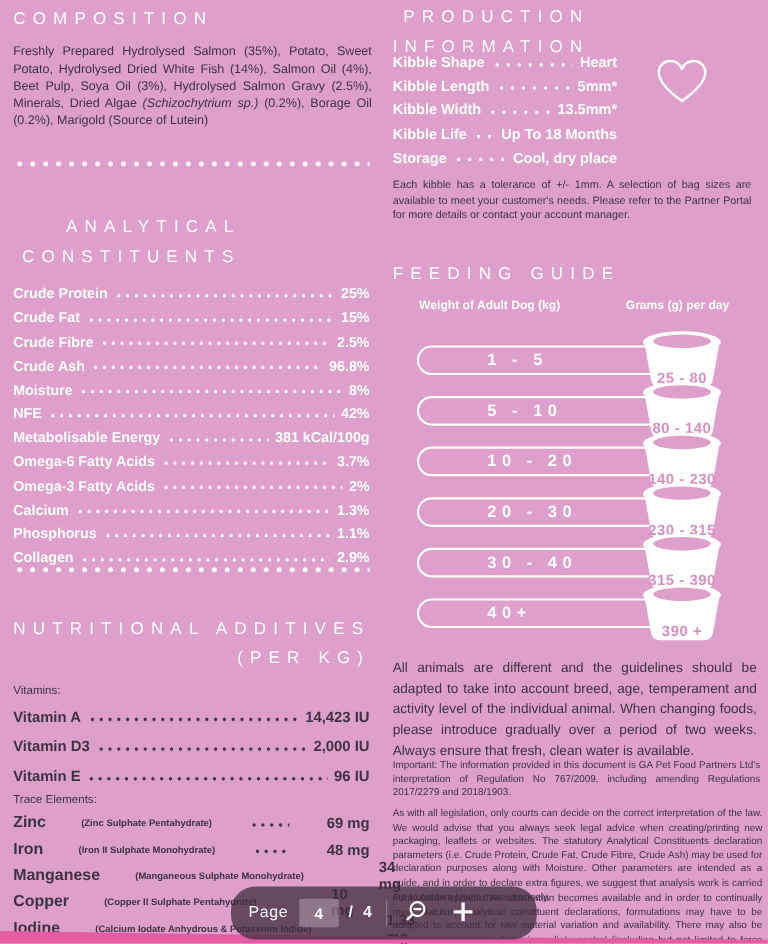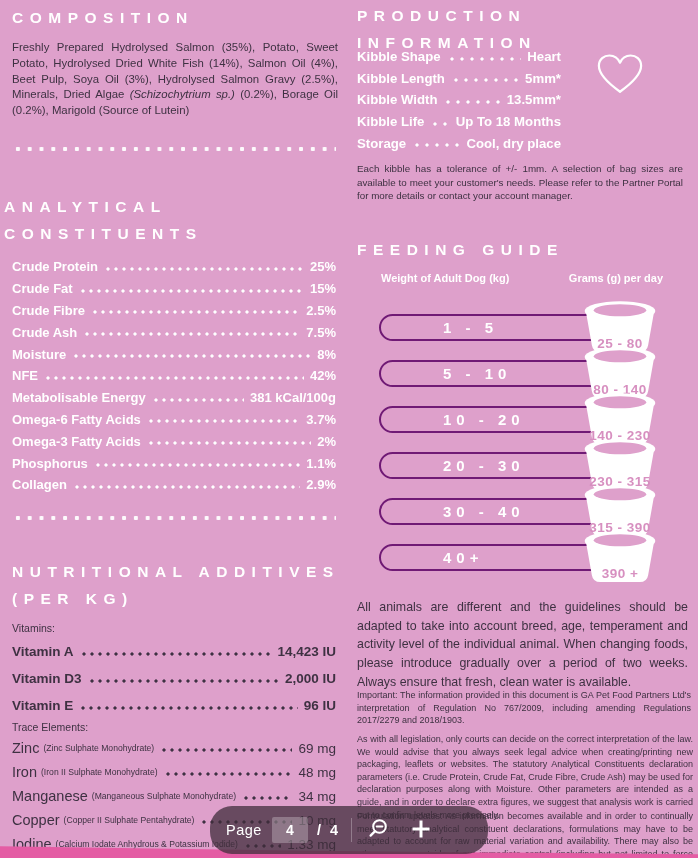--- a/index.html
+++ b/index.html
@@ -8,22 +8,22 @@
     position: relative;
     background: #dea0cb;
     font-family: "Liberation Sans", sans-serif;
     overflow: hidden;
     color: #3e3142;
   }
   .abs { position: absolute; }
 
   
   .h-line {
-    color:#fff; font-weight:bold; font-size:15.5px;
-    letter-spacing:6.5px; line-height:27px; white-space:nowrap;
+    color:#fff; font-weight:normal; font-size:15.5px;
+    letter-spacing:6.5px; line-height:27px; white-space:nowrap;text-align:right;
   }
 
   
   .row { display:flex; align-items:center; }
   .leader {
     flex:1; height:4px; margin:4px 6px 0 6px;
     background-image: radial-gradient(circle, currentColor 1.4px, transparent 1.8px);
     background-size: 8px 4px; background-repeat: repeat-x; background-position: left center;
   }
   .leader.wide { background-size: 10px 4px; }
@@ -35,32 +35,32 @@
     background-size: 11.8px 6px; background-repeat: repeat-x; background-position: left center;
   }
 
   
   #composition-title { left:12px; top:4px; }
   #composition-body {
     left:12px; top:40px; width:326px;
     font-size:11.4px; line-height:15.8px; text-align:justify; font-weight:normal;
   }
   #divider-1 { left:12px; top:146px; width:324px; }
-  #analytical-title { left:4px; top:193px; }
+  #analytical-title { left:20px; top:193px; }
   #analytical-rows { left:12px; top:256px; width:324px; color:#fff; }
   #analytical-rows .row { height:21.8px; font-size:13px; font-weight:bold; }
   #divider-2 { left:12px; top:515px; width:324px; }
   #nutritional-title { left:12px; top:558px; }
   #vitamins-label, #trace-label { font-size:10.5px; color:#3e3142; }
   #vitamins-label { left:12px; top:622px; }
   #vitamin-rows { left:12px; top:638px; width:324px; color:#3e3142; }
   #vitamin-rows .row { height:27px; font-size:13.5px; font-weight:bold; }
   #trace-label { left:12px; top:721px; }
   #trace-rows { left:12px; top:736px; width:324px; color:#3e3142; }
-  #trace-rows .row { height:24px; font-weight:normal; }
+  #trace-rows .row { height:24px; font-weight:bold;gap:28px; }
   .tlabel { font-size:14.5px; }
   .tsub { font-size:8.6px; margin-left:4px; white-space:nowrap; }
   .tvalue { font-size:13.5px; }
 
   
   #production-title { left:357px; top:2px; }
   #production-rows { left:357px; top:46px; width:204px; color:#fff; }
   #production-rows .row { height:21.6px; font-size:13.2px; font-weight:bold; white-space:nowrap; }
   #heart-box { left:596px; top:52px; }
   #production-note {
@@ -71,21 +71,21 @@
   #feeding-headers {
     left:357px; top:272px; width:306px;
     display:flex; justify-content:space-between;
     color:#fff; font-weight:bold; font-size:11px;
     padding-left:24px;
   }
   #feeding-rows { left:357px; top:304px; width:306px; }
   .frow { position:relative; height:46px; }
   .pill {
     position:absolute; left:22px; top:10px; width:240px; height:27px;
-    border:2px solid #701a75; border-radius:15px;
+    border:2px solid #ffffff; border-radius:15px;
     display:flex; align-items:center; padding-left:62px;
     color:#fff; font-weight:bold; font-size:15px; letter-spacing:5px; white-space:nowrap;
     z-index:0;
   }
   .bowl-wrap { position:absolute; left:225px; top:-5px; width:76px; height:56px; z-index:1; }
   .grams {
     position:absolute; left:0; bottom:4px; width:100%; text-align:center;
     color:#d78fc0; font-weight:bold; font-size:13.5px; letter-spacing:0.5px; white-space:nowrap;
   }
   #feeding-note {
@@ -150,21 +150,21 @@
       <span>15%</span>
     </div>
   <div class="row">
       <span>Crude Fibre</span>
       <span class="leader"></span>
       <span>2.5%</span>
     </div>
   <div class="row">
       <span>Crude Ash</span>
       <span class="leader"></span>
-      <span>7.5%</span>
+      <span>96.8%</span>
     </div>
   <div class="row">
       <span>Moisture</span>
       <span class="leader"></span>
       <span>8%</span>
     </div>
   <div class="row">
       <span>NFE</span>
       <span class="leader"></span>
       <span>42%</span>
@@ -176,20 +176,25 @@
     </div>
   <div class="row">
       <span>Omega-6 Fatty Acids</span>
       <span class="leader"></span>
       <span>3.7%</span>
     </div>
   <div class="row">
       <span>Omega-3 Fatty Acids</span>
       <span class="leader"></span>
       <span>2%</span>
+    </div>
+  <div class="row">
+      <span>Calcium</span>
+      <span class="leader"></span>
+      <span>1.3%</span>
     </div>
   <div class="row">
       <span>Phosphorus</span>
       <span class="leader"></span>
       <span>1.1%</span>
     </div>
   <div class="row">
       <span>Collagen</span>
       <span class="leader"></span>
       <span>2.9%</span>
@@ -221,21 +226,21 @@
       <span class="leader"></span>
       <span>96 IU</span>
     </div>
 </div>
 
 <div class="abs" id="trace-label">Trace Elements:</div>
 
 <div class="abs" id="trace-rows">
   <div class="row">
       <span class="tlabel">Zinc</span>
-      <span class="tsub">(Zinc Sulphate Monohydrate)</span>
+      <span class="tsub">(Zinc Sulphate Pentahydrate)</span>
       <span class="leader"></span>
       <span class="tvalue">69 mg</span>
     </div>
   <div class="row">
       <span class="tlabel">Iron</span>
       <span class="tsub">(Iron II Sulphate Monohydrate)</span>
       <span class="leader"></span>
       <span class="tvalue">48 mg</span>
     </div>
   <div class="row">

